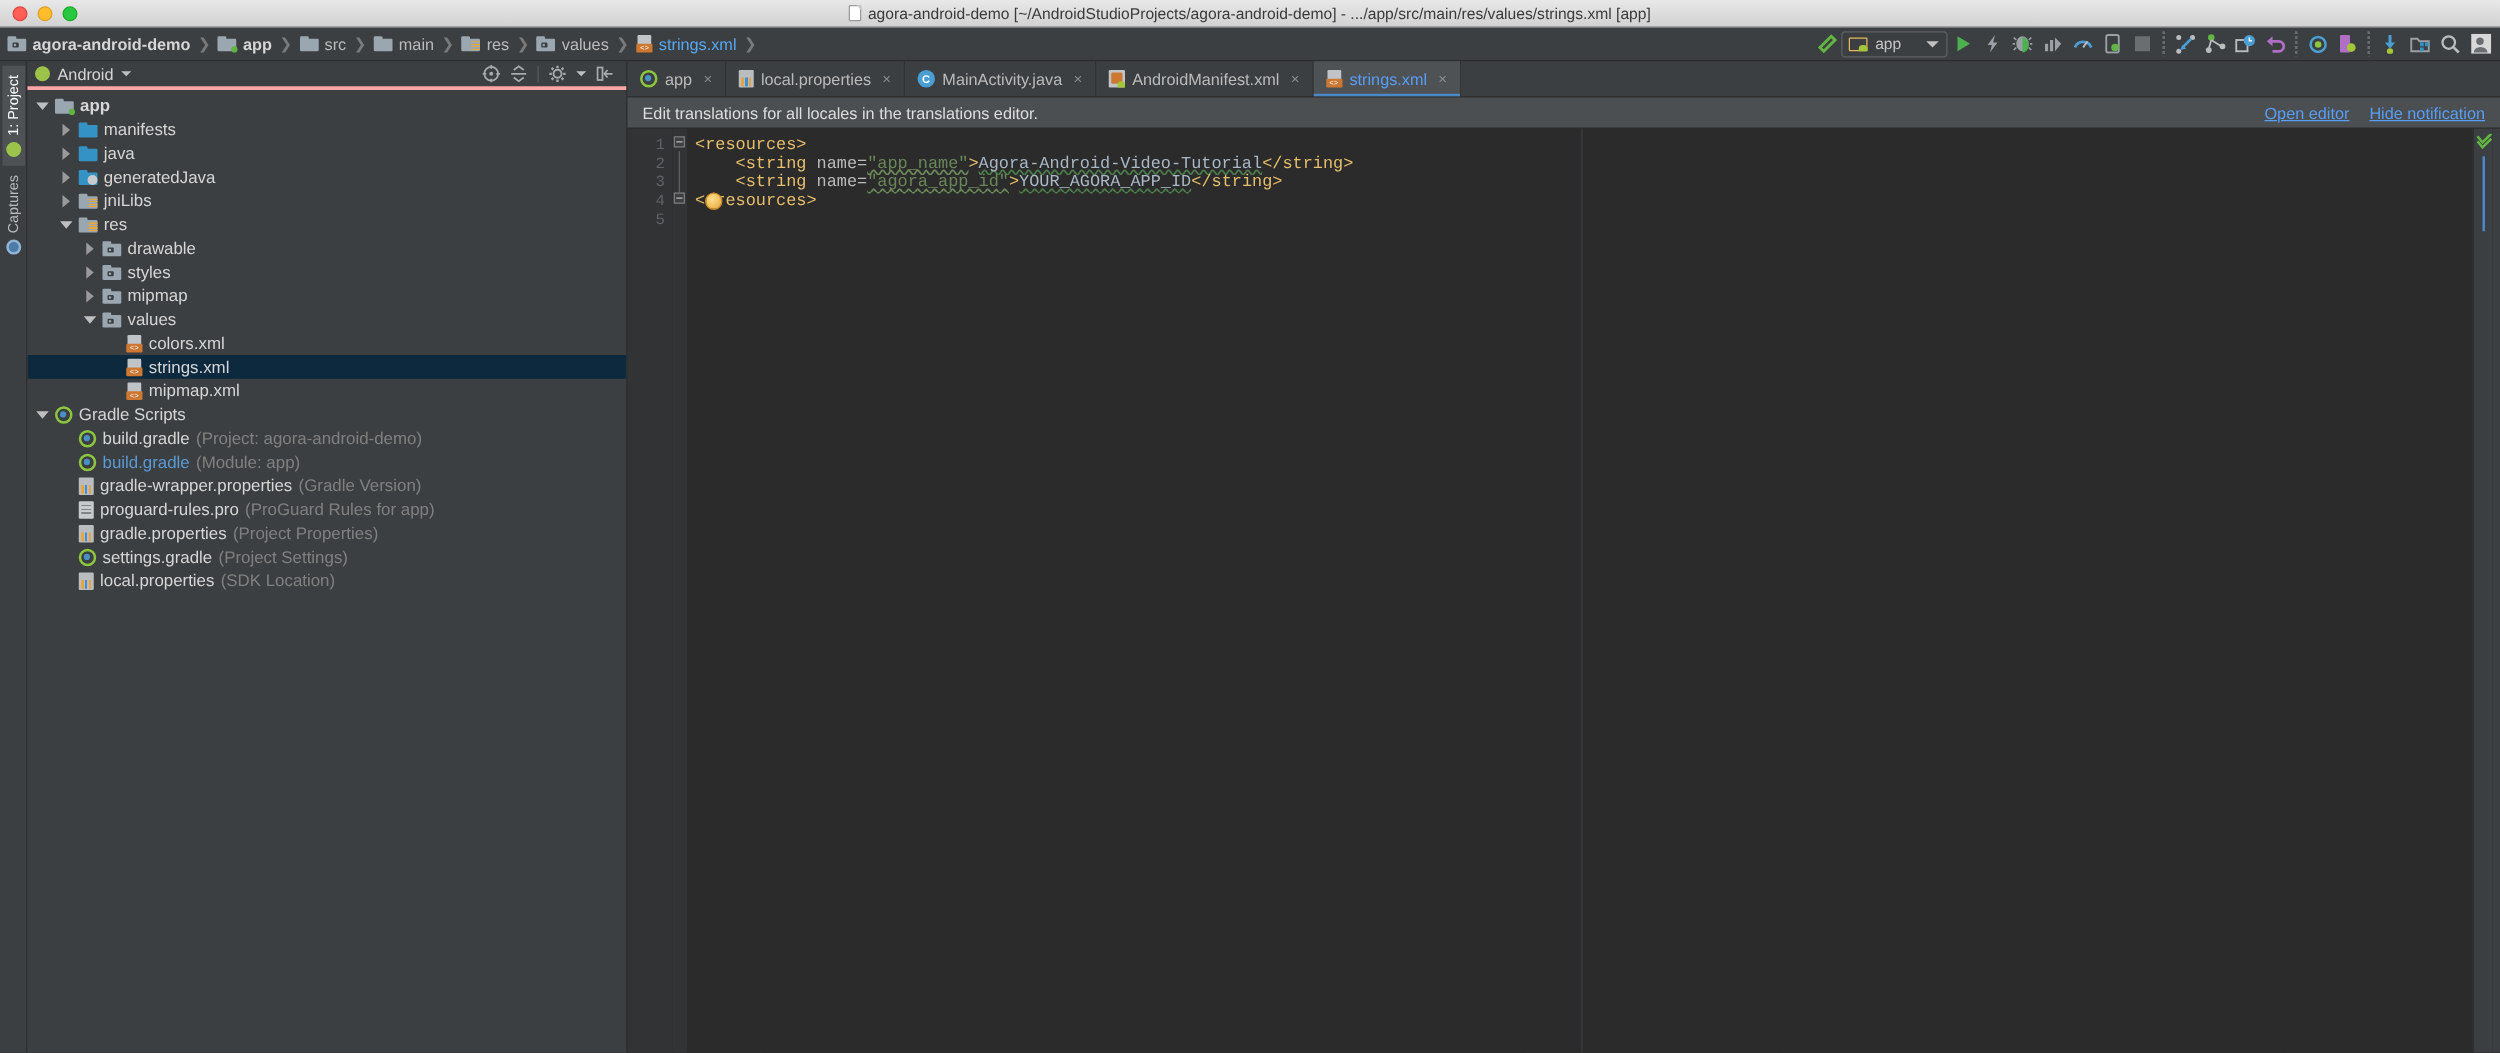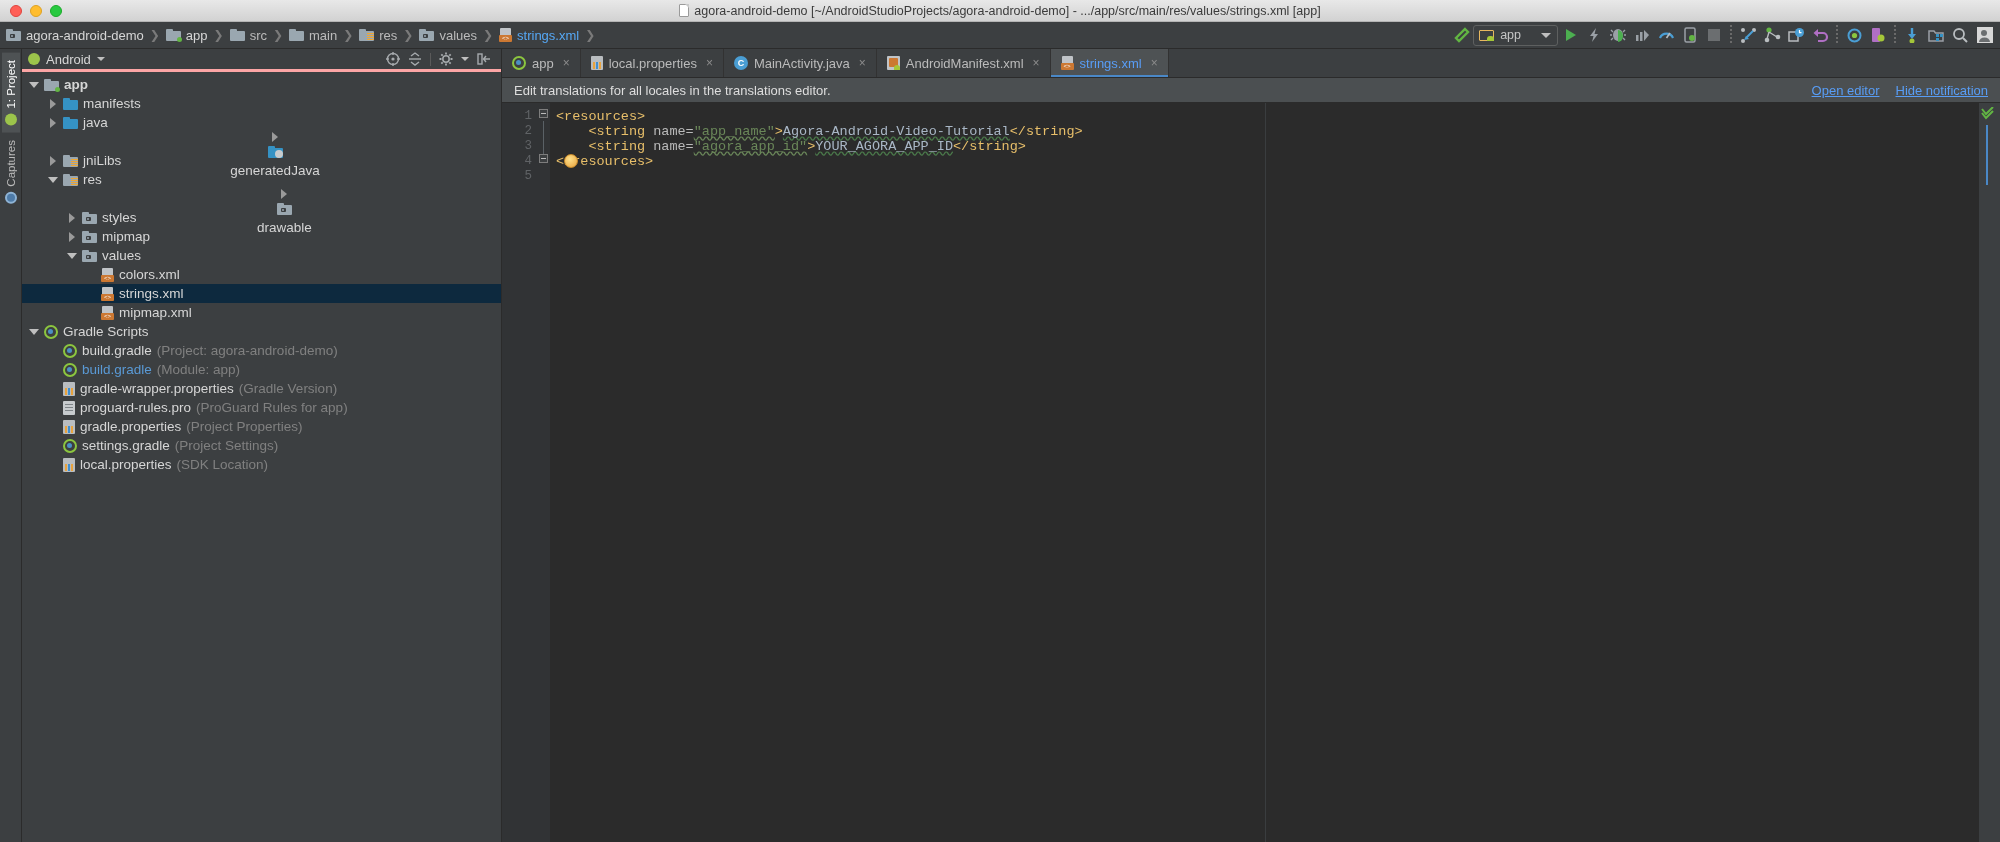--- a/index.html
+++ b/index.html
@@ -32,21 +32,21 @@
     border-left:4px solid transparent;border-top:4px solid #c8c8c8;}
 
   
   .toolbar {
     height:27px; background:#3c3f41; display:flex; align-items:center;
     border-bottom:1px solid #2b2b2b; padding:0 4px;
   }
   .breadcrumbs { display:flex; align-items:center; height:100%; }
   .crumb { display:flex; align-items:center; gap:5px; font-size:13px;
     color:#bbbbbb; padding:0 2px; }
-  .crumb.bold { font-weight:normal; color:#d6d6d6; }
+  .crumb.bold { font-weight:bold; color:#d6d6d6; }
   .crumb.link { color:#56a8f5; }
   .sep { color:#7a7a7a; font-size:12px; padding:0 4px; }
   .sp { flex:1; }
 
   
   .fi { width:15px;height:12px; position:relative; flex:none;}
   .fi:before{content:"";position:absolute;left:0;top:2px;width:15px;height:10px;
     background:#9aa7b0;border-radius:1px;}
   .fi:after{content:"";position:absolute;left:0;top:0;width:7px;height:3px;
     background:#9aa7b0;border-radius:1px 1px 0 0;}
@@ -460,42 +460,42 @@
         <div class="row" style="padding-left: 27px;">
           <span class="tri closed"></span>
           <span class="fi teal"></span>
           <span>manifests</span>
         </div>
         <div class="row" style="padding-left: 27px;">
           <span class="tri closed"></span>
           <span class="fi teal"></span>
           <span>java</span>
         </div>
-        <div class="row" style="padding-left: 27px; flex-direction: column;">
+        <div class="row" style="padding-left: 27px;">
           <span class="tri closed"></span>
           <span class="cogfolder">
             <i class="cg"></i>
           </span>
           <span>generatedJava</span>
         </div>
         <div class="row" style="padding-left: 27px;">
           <span class="tri closed"></span>
           <span class="fi">
             <i class="lines"></i>
           </span>
           <span>jniLibs</span>
         </div>
         <div class="row" style="padding-left: 27px;">
           <span class="tri open"></span>
           <span class="fi">
             <i class="lines"></i>
           </span>
           <span>res</span>
         </div>
-        <div class="row" style="padding-left: 46px; flex-direction: column;">
+        <div class="row" style="padding-left: 46px;">
           <span class="tri closed"></span>
           <span class="fi">
             <i class="cam"></i>
           </span>
           <span>drawable</span>
         </div>
         <div class="row" style="padding-left: 46px;">
           <span class="tri closed"></span>
           <span class="fi">
             <i class="cam"></i>

